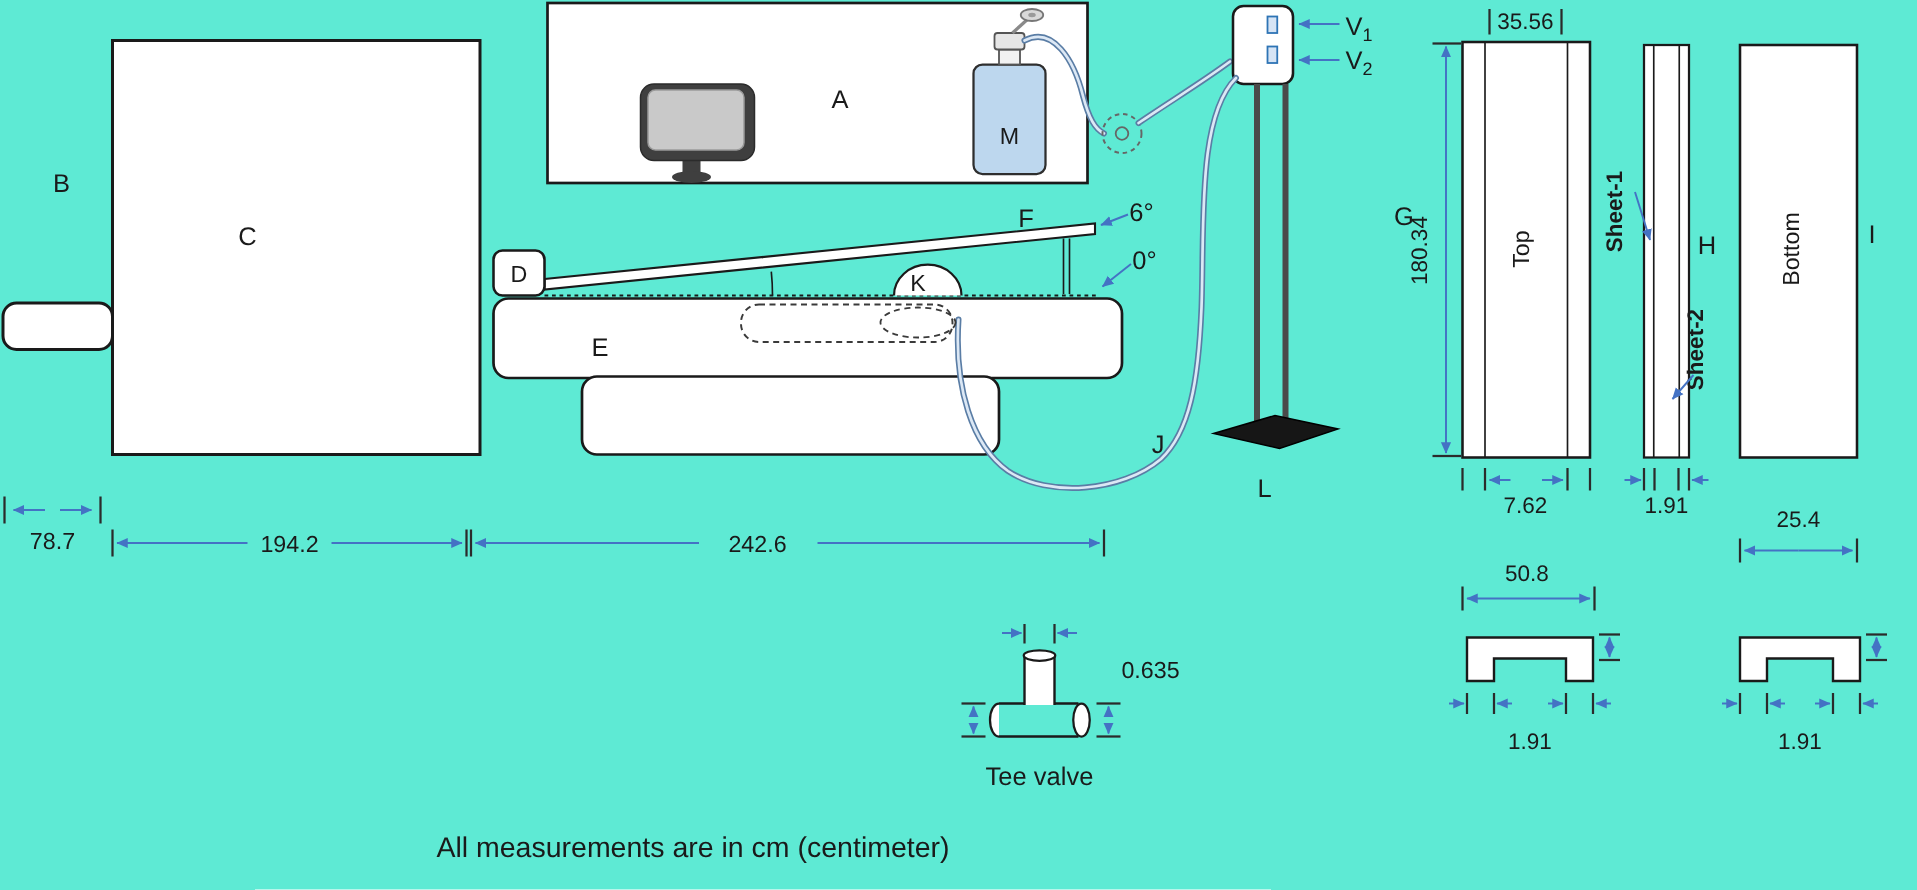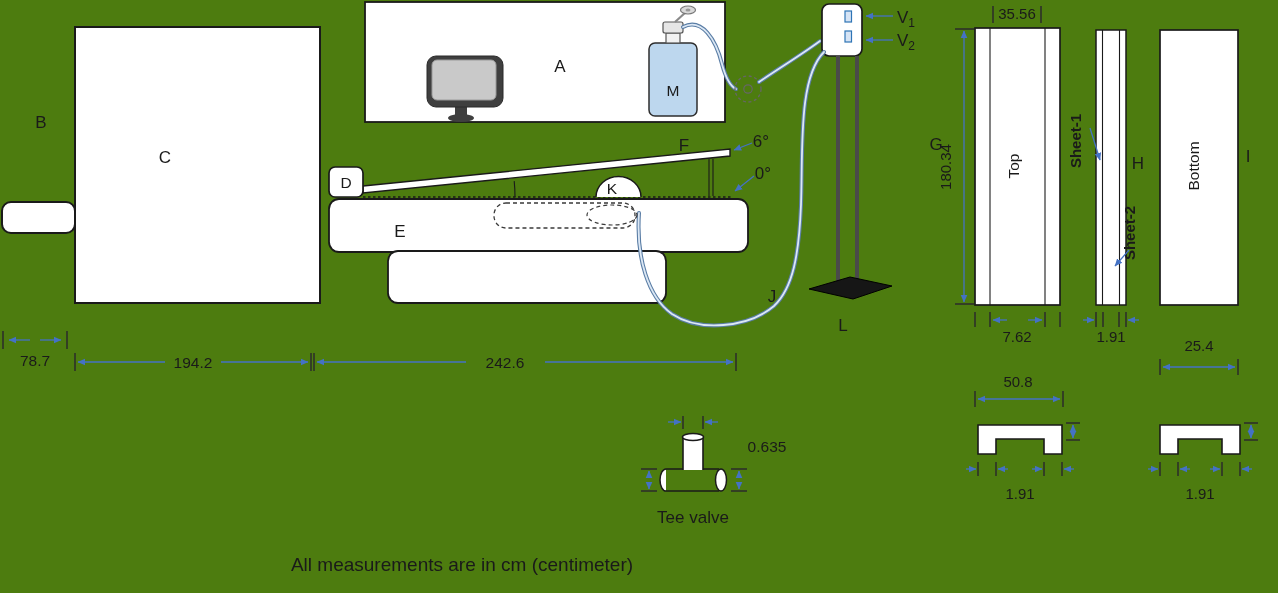--- a/index.html
+++ b/index.html
@@ -1,16 +1,16 @@
 <!DOCTYPE html>
 <html><head>
 <meta charset="utf-8">
 <style>
   html,body{margin:0;padding:0;background:#fff;}
-  .stage{position:relative;width:1278px;height:593px;background:#4d7c0f;overflow:hidden;}
+  .stage{position:relative;width:1278px;height:593px;background:#5eead4;overflow:hidden;}
   svg{display:block;}
   text{font-family:"Liberation Sans",sans-serif;fill:#1a1a1a;}
   .lbl{font-size:17px;}
   .md{font-size:15.5px;}
   .sm{font-size:15px;}
   .dimt{font-size:15.5px;}
   .foot{font-size:19px;}
   .bold{font-weight:bold;}
   .ln{stroke:#1a1a1a;stroke-width:1.6;fill:none;}
   .thin{stroke:#1a1a1a;stroke-width:1.1;fill:none;}

